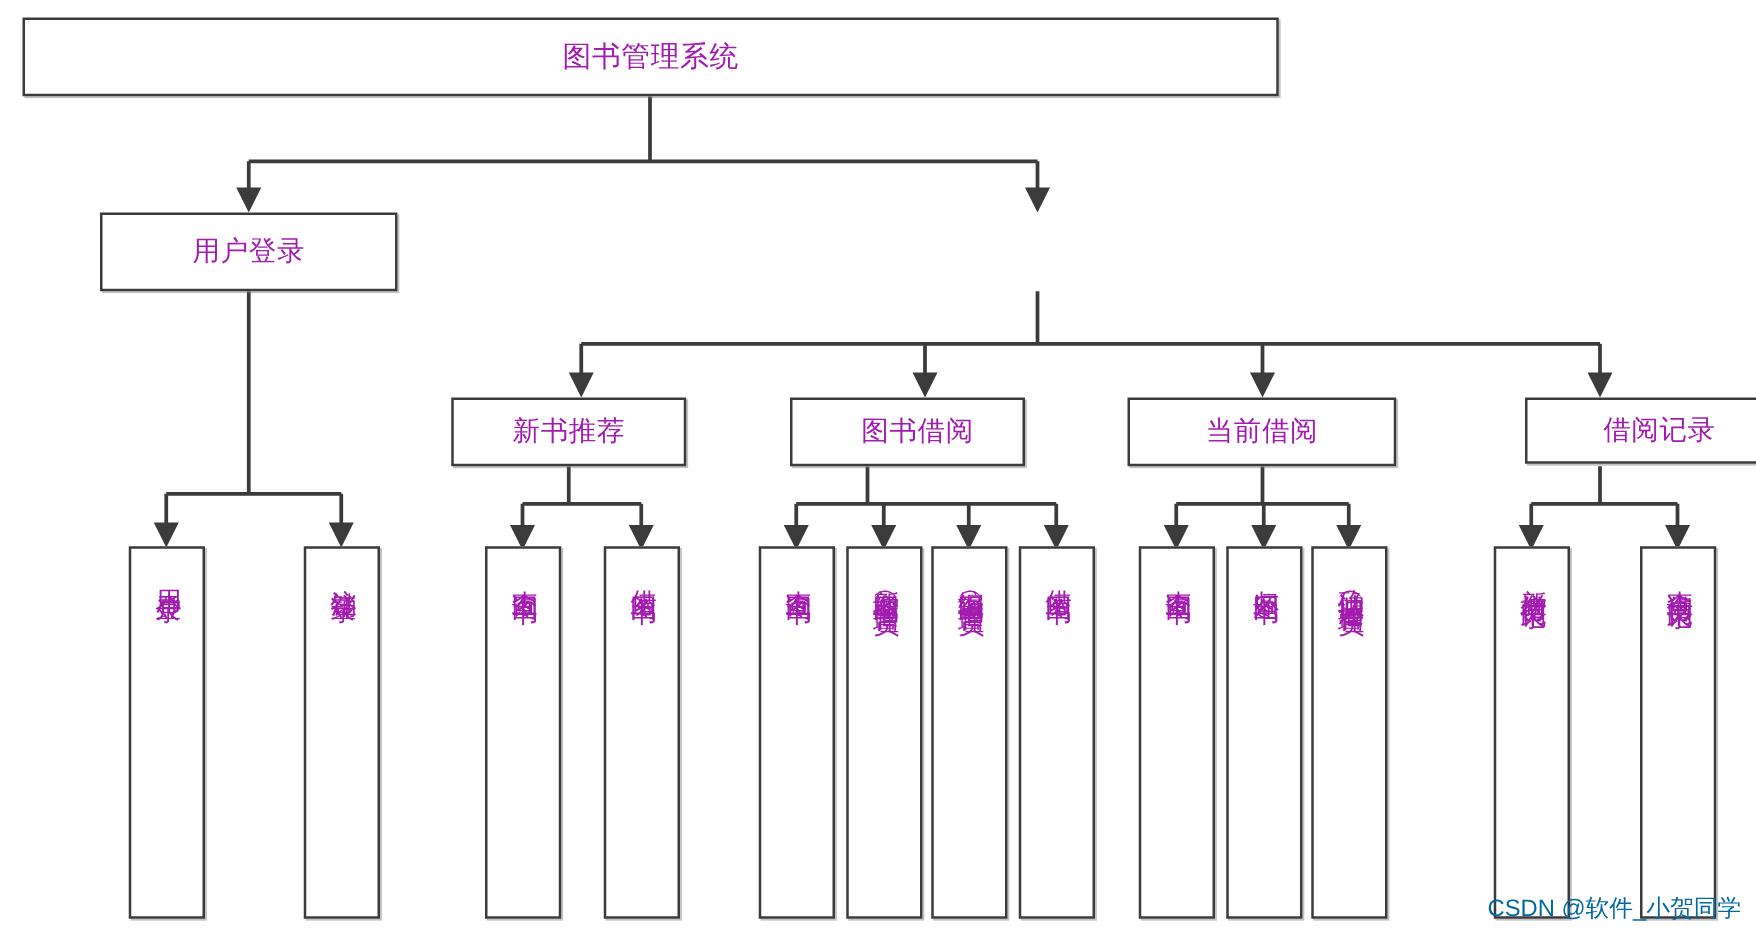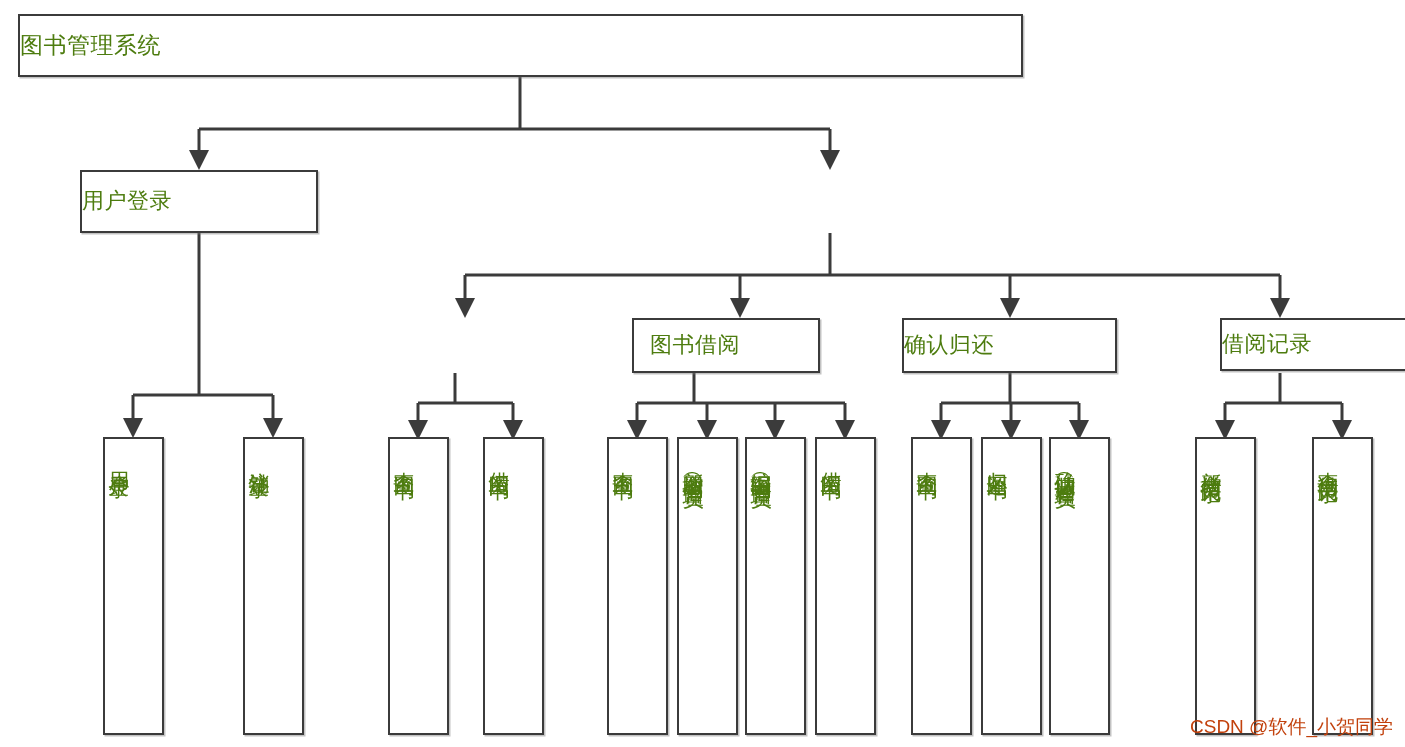--- a/index.html
+++ b/index.html
@@ -27,21 +27,22 @@
     pointer-events: none;
   }
   .node {
     position: absolute;
     box-sizing: border-box;
     background: #ffffff;
     border: 2.4px solid #3b3b3b;
     box-shadow: 1.5px 1.5px 0 rgba(120,120,120,0.45);
     display: flex;
     align-items: center;
-    color: #4d7c0f;
+    justify-content: center;
+    color: #a21caf;
     z-index: 2;
   }
   .node .label {
     display: block;
     text-align: center;
     letter-spacing: 0.5px;
   }
   
   .node.horiz .label {
     font-size: 22px;
@@ -59,21 +60,21 @@
   .node.vert .label {
     writing-mode: vertical-rl;
     text-orientation: upright;
     font-size: 21px;
     line-height: 1.28;
     letter-spacing: 2.5px;
     white-space: nowrap;
   }
   .watermark {
     position: absolute;
-    color: #c2410c;
+    color: #0369a1;
     font-size: 19px;
     white-space: nowrap;
     z-index: 5;
     font-family: "Liberation Sans", "DejaVu Sans", sans-serif;
   }
 </style>
 </head>
 <body>
 
 <div id="canvas">
@@ -130,27 +131,30 @@
 
   <div class="node horiz root" style="left:18px; top:14px; width:1005px; height:63px;">
     <span class="label">图书管理系统</span>
   </div>
 
   <div class="node horiz" style="left:80px; top:170px; width:238px; height:63px;">
     <span class="label">用户登录</span>
   </div>
 
 
+  <div class="node horiz" style="left:361px; top:318px; width:188px; height:55px;">
+    <span class="label">新书推荐</span>
+  </div>
 
   <div class="node horiz" style="left:632px; top:318px; width:188px; height:55px;padding-left:16px;">
     <span class="label">图书借阅</span>
   </div>
 
   <div class="node horiz" style="left:902px; top:318px; width:215px; height:55px;">
-    <span class="label">确认归还</span>
+    <span class="label">当前借阅</span>
   </div>
 
   <div class="node horiz" style="left:1172px; top:318px; width:215px; height:53px;margin-left:48px;">
     <span class="label">借阅记录</span>
   </div>
 
   <div class="node vert" style="left:103px; top:437px; width:61px; height:298px;">
     <span class="label">用户登录</span>
   </div>
 

